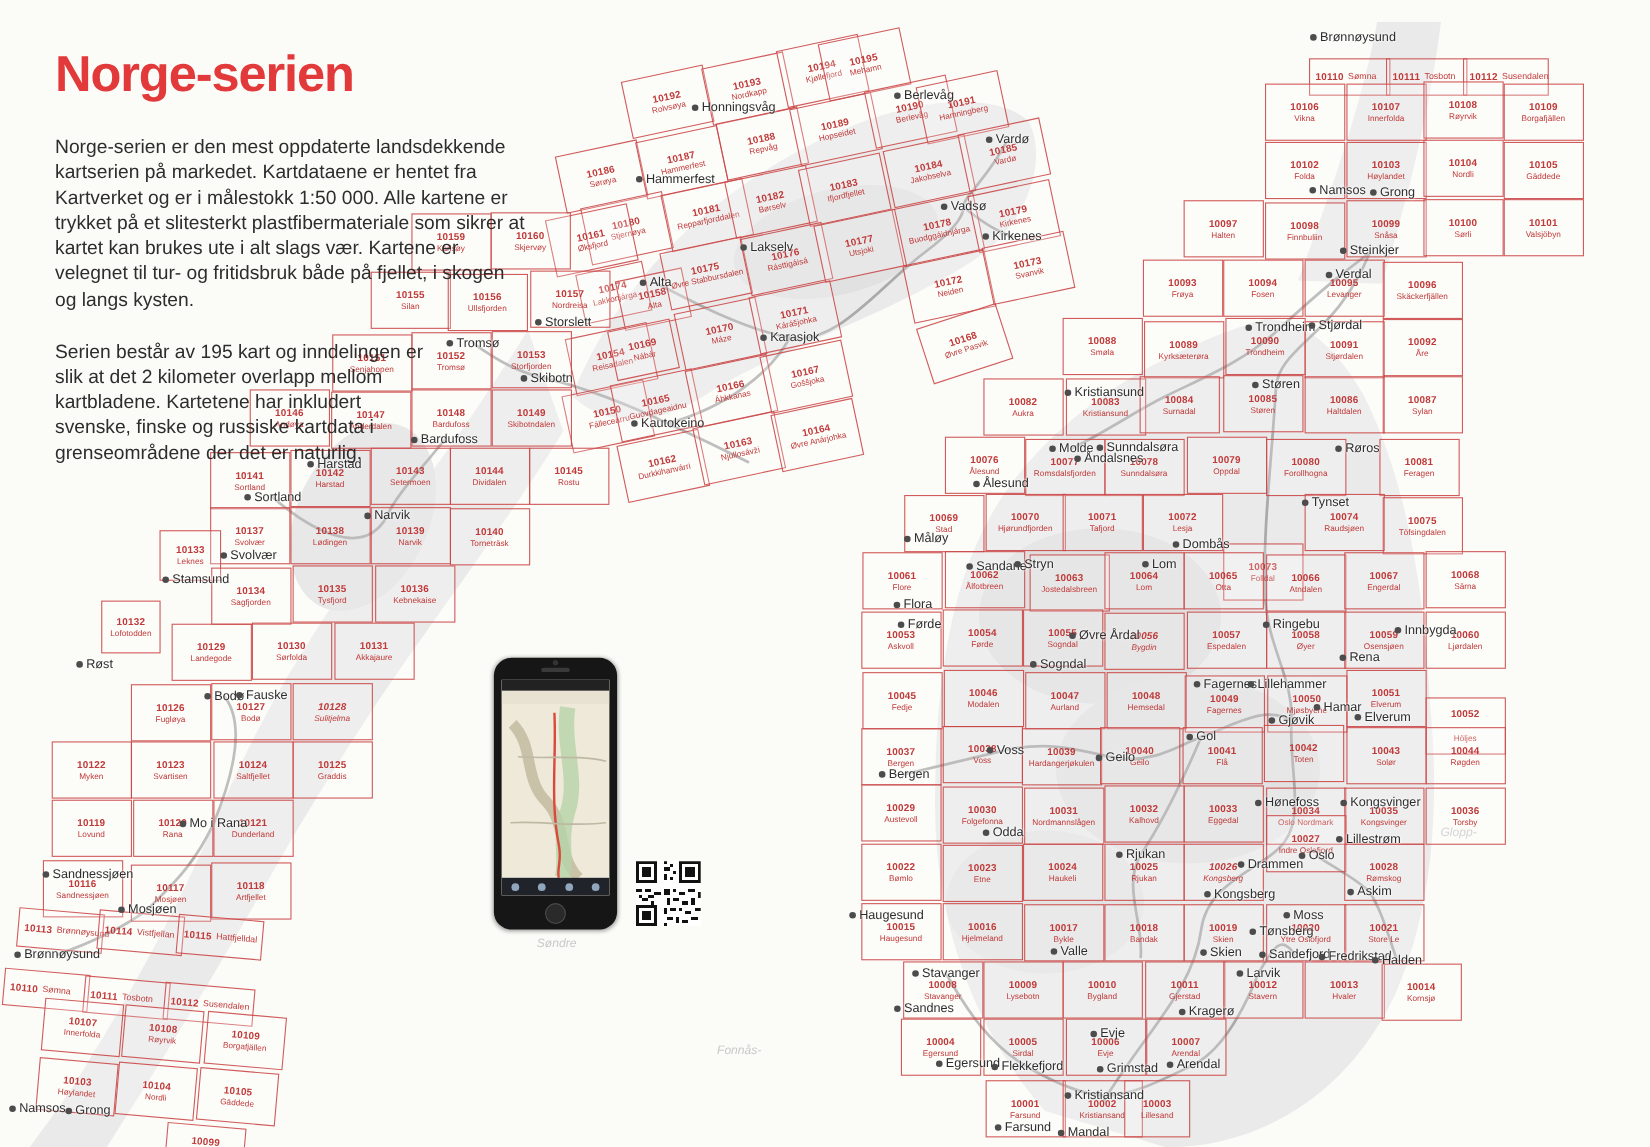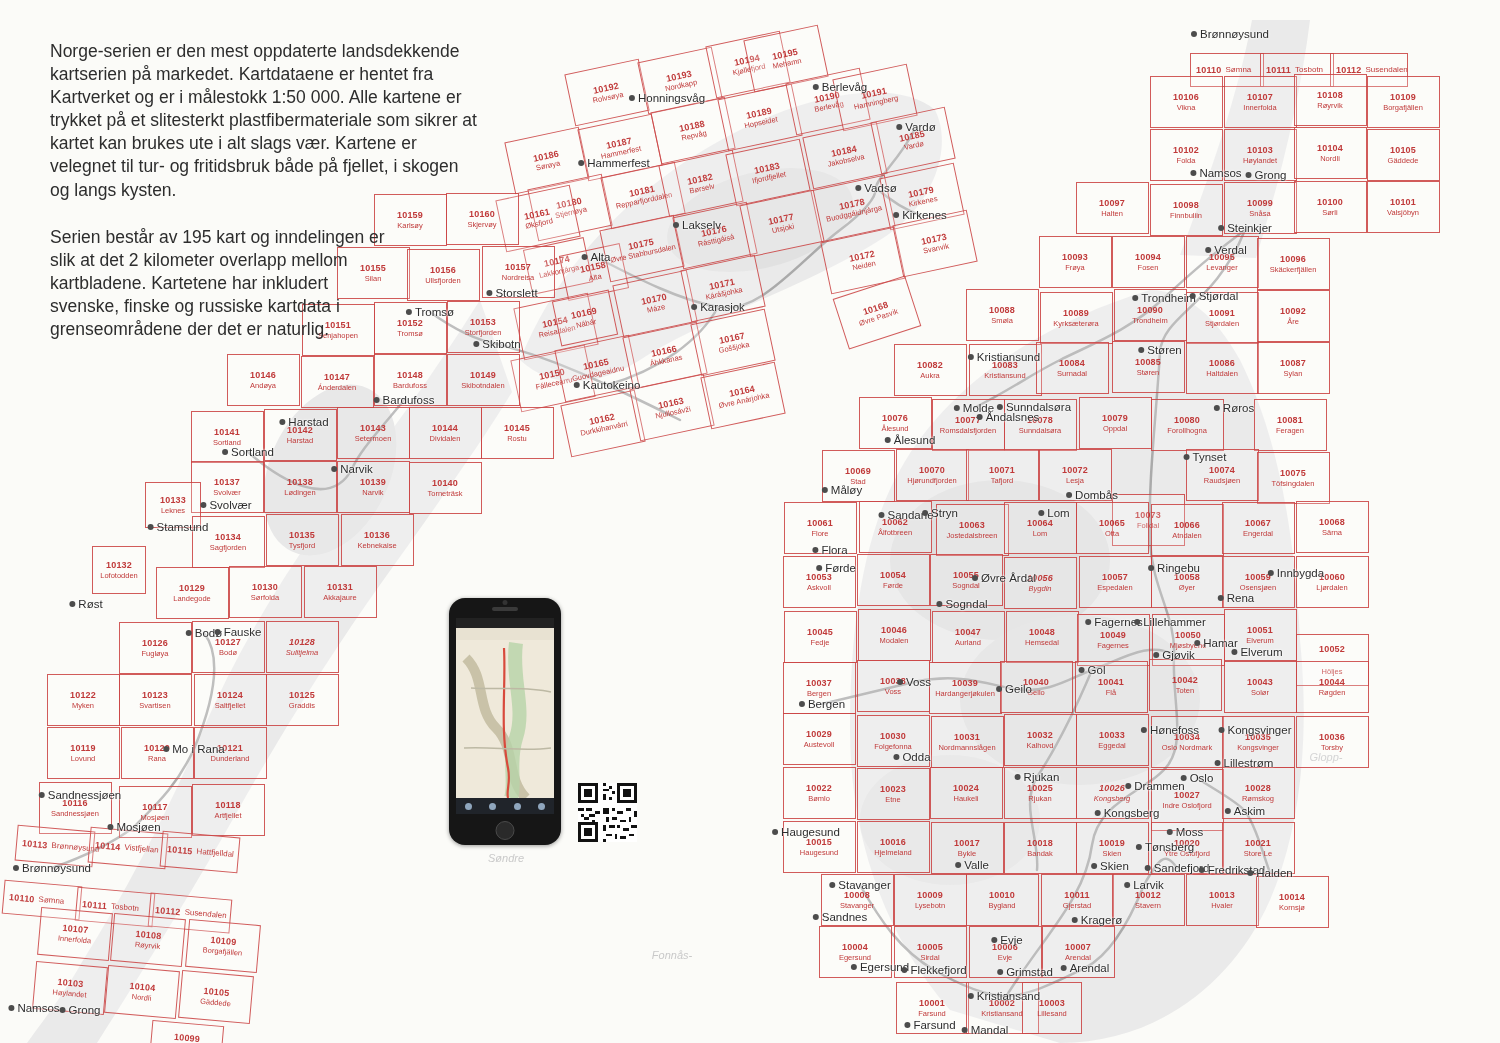--- a/index.html
+++ b/index.html
@@ -810,21 +810,21 @@
         <span class="nm">Haukeli</span>
       </div>
       <div class="cell" style="left: 1003.5px; top: 767px; width: 73px; height: 52px;">
         <span class="num">10025</span>
         <span class="nm">Rjukan</span>
       </div>
       <div class="cell" style="left: 1075.5px; top: 767px; width: 73px; height: 52px; font-style: italic;">
         <span class="num">10026</span>
         <span class="nm">Kongsberg</span>
       </div>
-      <div class="cell" style="left: 1150.5px; top: 769px; width: 73px; height: 62px;">
+      <div class="cell" style="left: 1150.5px; top: 741px; width: 73px; height: 52px;">
         <span class="num">10027</span>
         <span class="nm">Indre Oslofjord</span>
       </div>
       <div class="cell" style="left: 1221.5px; top: 767px; width: 73px; height: 52px;">
         <span class="num">10028</span>
         <span class="nm">Rømskog</span>
       </div>
       <div class="cell" style="left: 782.5px; top: 821px; width: 73px; height: 52px;">
         <span class="num">10015</span>
         <span class="nm">Haugesund</span>
@@ -1000,20 +1000,21 @@
       <div class="city" style="left: 934px; top: 970px;"><i class="dot"></i>Flekkefjord</div>
       <div class="city" style="left: 1007px; top: 940px;"><i class="dot"></i>Evje</div>
       <div class="city" style="left: 1025px; top: 972px;"><i class="dot"></i>Grimstad</div>
       <div class="city" style="left: 1085px; top: 968px;"><i class="dot"></i>Arendal</div>
       <div class="city" style="left: 1004px; top: 996px;"><i class="dot"></i>Kristiansand</div>
       <div class="city" style="left: 930px; top: 1025px;"><i class="dot"></i>Farsund</div>
       <div class="city" style="left: 985px; top: 1030px;"><i class="dot"></i>Mandal</div>
     </div>
 
   <div id="intro">
+    <h1 id="page-title">Norge-serien</h1>
     <p id="para1" class="para">Norge-serien er den mest oppdaterte landsdekkende kartserien på markedet. Kartdataene er hentet fra Kartverket og er i målestokk 1:50 000. Alle kartene er trykket på et slitesterkt plastfibermateriale som sikrer at kartet kan brukes ute i alt slags vær. Kartene er velegnet til tur- og fritidsbruk både på fjellet, i skogen og langs kysten.</p>
     <p id="para2" class="para">Serien består av 195 kart og inndelingen er slik at det 2 kilometer overlapp mellom kartbladene. Kartetene har inkludert svenske, finske og russiske kartdata i grenseområdene der det er naturlig.</p>
   </div>
 
 
   <div id="phone">
     <div class="cam"></div>
     <div class="speaker"></div>
     <div class="screen">
       <svg width="98" height="196" viewBox="0 0 98 196">

